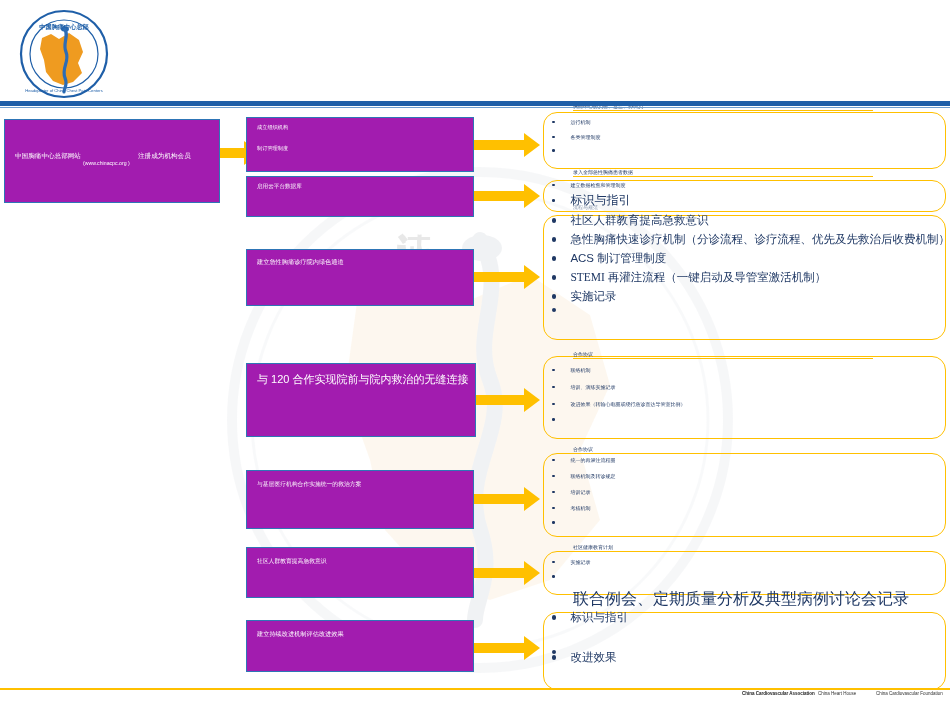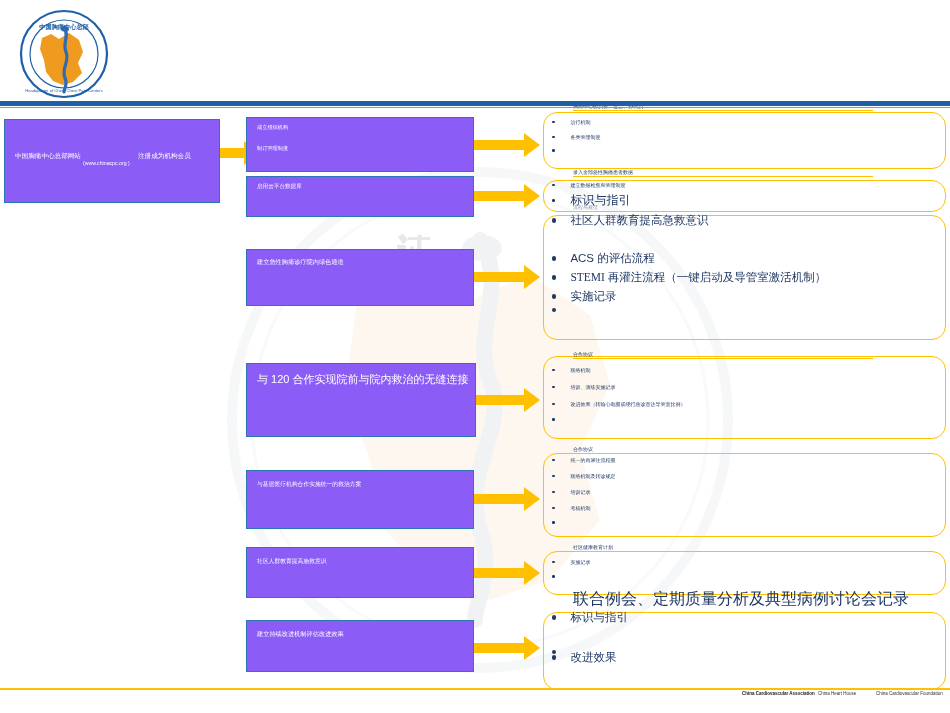--- a/index.html
+++ b/index.html
@@ -63,21 +63,21 @@
     top: 107px;
     width: 950px;
     height: 1px;
     background: #6f9fd0;
     z-index: 4;
   }
 
   
   .blue-box {
     position: absolute;
-    background: #8b5cf6;
+    background: #a21caf;
     border: 1px solid #2e75b6;
     box-sizing: border-box;
     color: #ffffff;
     z-index: 3;
   }
   .blue-box .bb-line {
     position: absolute;
     white-space: nowrap;
     color: #ffffff;
   }
@@ -286,23 +286,27 @@
     <span class="bullet-dot" style="width:2.6px;height:2.6px;"></span>
     <span class="bullet-text" style="margin-left:16px; font-size:12px;">标识与指引</span>
   </div>
 
   <div class="callout" style="left:543px; top:215px; width:403px; height:125px;"></div>
   <div class="co-head" style="left:573px; top:204px; width:200px; font-size:5px; opacity:0.55;">流程与规范</div>
   <div class="bullet-row" style="left:552px; top:213px;">
     <span class="bullet-dot" style="width:4.4px;height:4.4px;"></span>
     <span class="bullet-text" style="margin-left:14px; font-size:11.5px;">社区人群教育提高急救意识</span>
   </div>
+  <div class="bullet-row" style="left:552px; top:232px;">
+    <span class="bullet-dot" style="width:4.4px;height:4.4px;"></span>
+    <span class="bullet-text" style="margin-left:14px; font-size:11.5px;">急性胸痛快速诊疗机制（分诊流程、诊疗流程、优先及先救治后收费机制）</span>
+  </div>
   <div class="bullet-row" style="left:552px; top:251px;">
     <span class="bullet-dot" style="width:4.4px;height:4.4px;"></span>
-    <span class="bullet-text" style="margin-left:14px; font-size:11.5px;">ACS 的评估流程</span>
+    <span class="bullet-text" style="margin-left:14px; font-size:11.5px;">ACS 制订管理制度</span>
   </div>
   <div class="bullet-row" style="left:552px; top:270px;font-family:Liberation Serif, serif;">
     <span class="bullet-dot" style="width:4.4px;height:4.4px;"></span>
     <span class="bullet-text" style="margin-left:14px; font-size:11.5px;">STEMI 再灌注流程（一键启动及导管室激活机制）</span>
   </div>
   <div class="bullet-row" style="left:552px; top:289px;">
     <span class="bullet-dot" style="width:4.4px;height:4.4px;"></span>
     <span class="bullet-text" style="margin-left:14px; font-size:11.5px;">实施记录</span>
   </div>
   <div class="bullet-row" style="left:552px; top:308px;">

